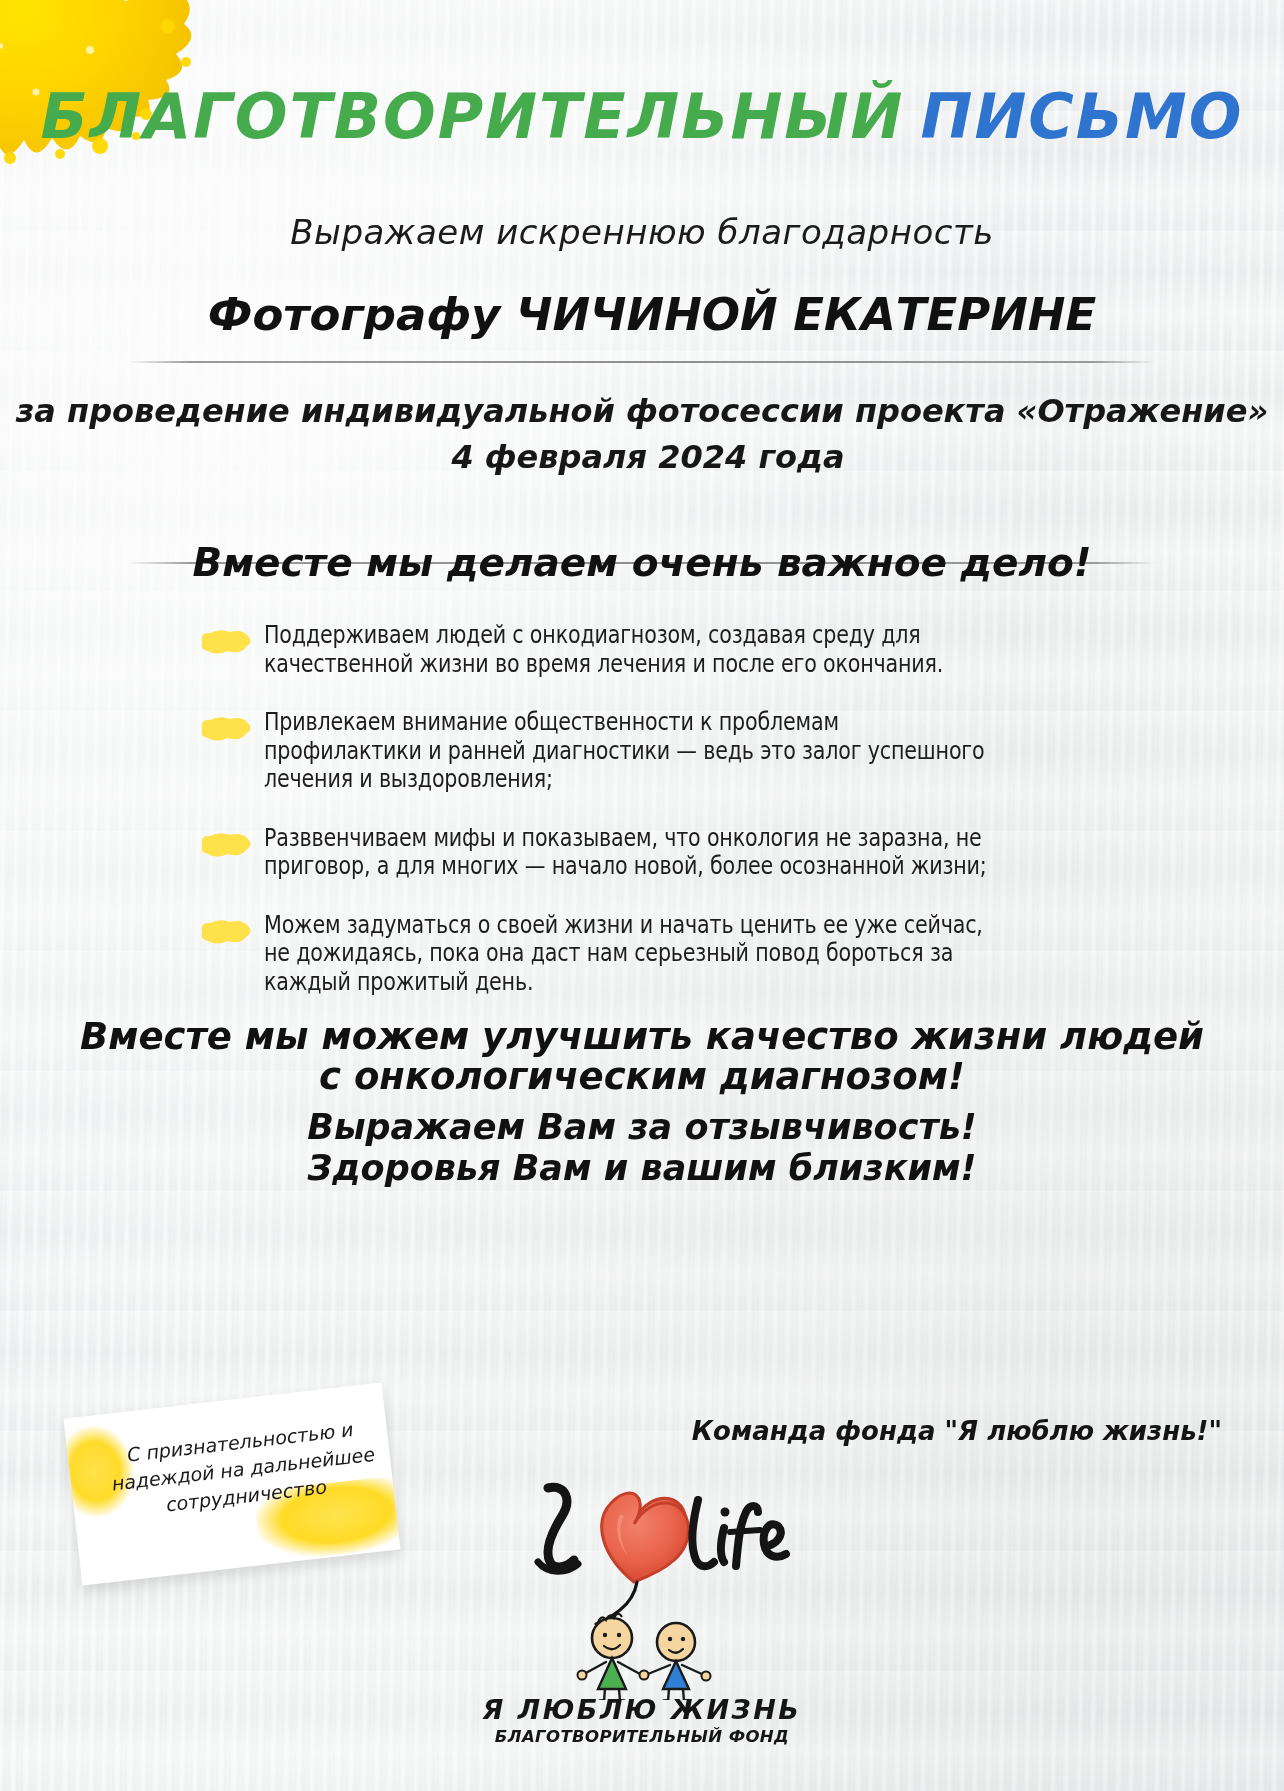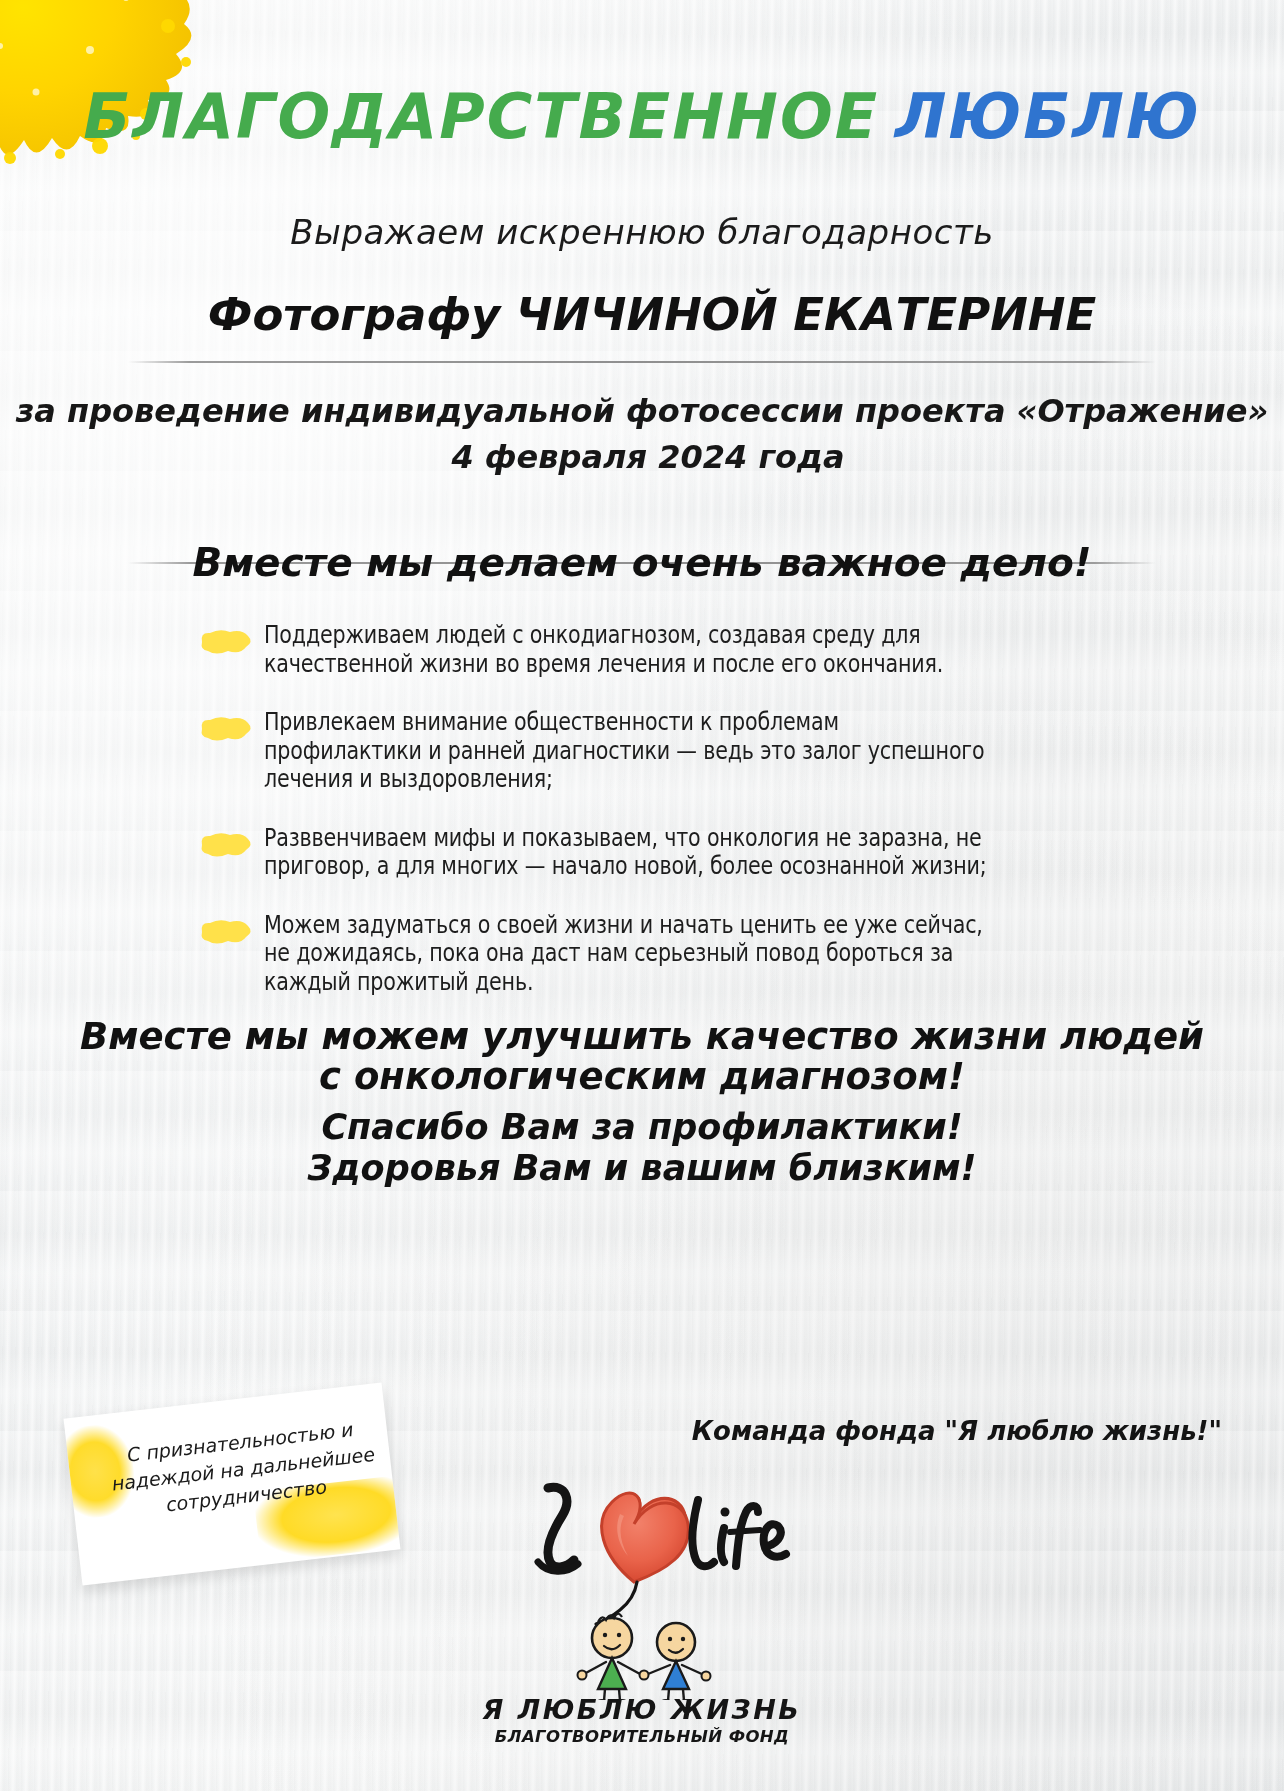--- a/index.html
+++ b/index.html
@@ -175,21 +175,21 @@
     <g fill="#fff9d0" opacity="0.8">
       <circle cx="150" cy="120" r="4"></circle>
         <circle cx="96" cy="162" r="3.5"></circle>
       <circle cx="186" cy="68" r="3"></circle>
         <circle cx="60" cy="116" r="3"></circle>
     </g>
   </svg>
 </div>
 
 <div class="title">
-  <span class="g">БЛАГОДАРСТВЕННОЕ</span><span class="b">ЛЮБЛЮ</span>
+  <span class="g">БЛАГОТВОРИТЕЛЬНЫЙ</span><span class="b">ПИСЬМО</span>
 </div>
 
 <div class="wrap">
 
   <div class="line-thanks">Выражаем искреннюю благодарность</div>
 
   <div class="name">Фотографу ЧИЧИНОЙ ЕКАТЕРИНЕ</div>
 
   <div class="rule r1"></div>
 
@@ -236,21 +236,21 @@
       <div class="btext">Можем задуматься о своей жизни и начать ценить ее уже сейчас, не дожидаясь, пока она даст нам серьезный повод бороться за каждый прожитый день.</div>
     </div>
   </div>
 
   <div class="close1">
     <div>Вместе мы можем улучшить качество жизни людей</div>
     <div>с онкологическим диагнозом!</div>
   </div>
 
   <div class="close2">
-    <div>Спасибо Вам за профилактики!</div>
+    <div>Выражаем Вам за отзывчивость!</div>
     <div>Здоровья Вам и вашим близким!</div>
   </div>
 
   <div class="sign">Команда фонда "Я люблю жизнь!"</div>
 </div>
 
 <div class="note">
   <div class="ny1"></div>
   <div class="ny2"></div>
   <div class="note-text">

